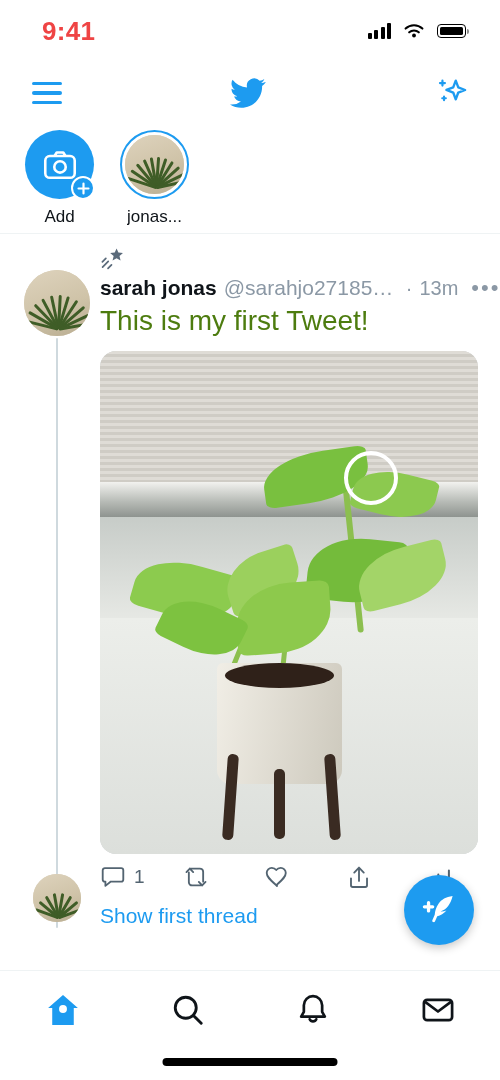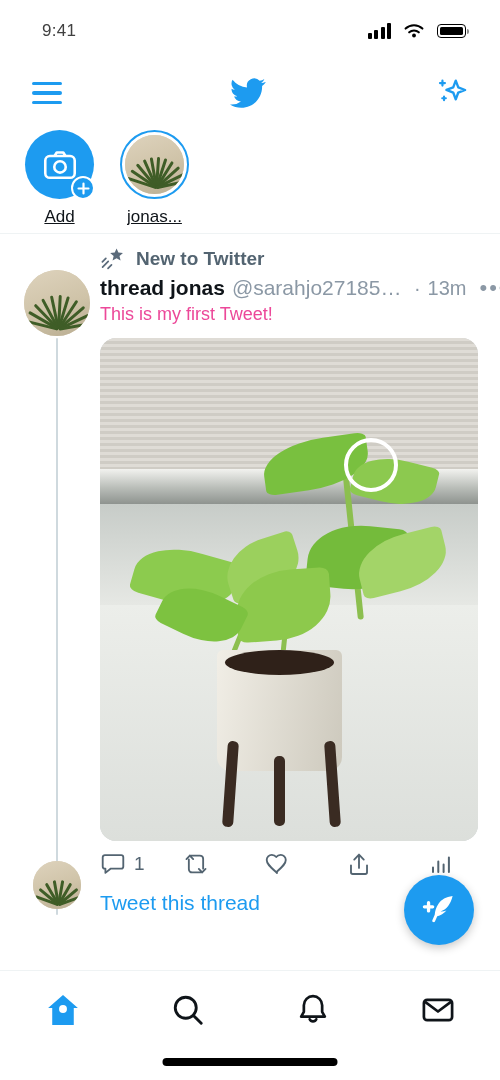--- a/index.html
+++ b/index.html
@@ -11,21 +11,21 @@
     overflow:hidden;
     position:relative;
   }
   .app { width:500px; height:1080px; position:relative; background:#fff; }
 
   
   .statusbar {
     height:62px; display:flex; align-items:center;
     justify-content:space-between; padding:0 34px 0 42px;
   }
-  .status-time { font-size:17px; font-weight:normal; letter-spacing:.3px; color:#404040; }
+  .status-time { font-size:26px; font-weight:bold; letter-spacing:.3px; color:#ef4444; }
   .status-icons { display:flex; align-items:center; gap:11px; }
   .sig { display:flex; align-items:flex-end; gap:2.5px; height:16px; }
   .sig i { width:4px; background:#000; border-radius:1px; display:block; }
   .sig i:nth-child(1){height:6px}
   .sig i:nth-child(2){height:9px}
   .sig i:nth-child(3){height:12.5px}
   .sig i:nth-child(4){height:16px}
   .batt {
     width:29px; height:14px; border:1.6px solid #000; border-radius:4px;
     position:relative; padding:1.6px;
@@ -41,21 +41,21 @@
     height:62px; display:flex; align-items:center;
     justify-content:space-between; padding:0 28px 0 28px;
   }
   .hamburger { display:flex; flex-direction:column; gap:6px; cursor:pointer; padding:4px; }
   .hamburger span { display:block; width:30px; height:3.4px; background:#1d9bf0; border-radius:2px; }
   .brand-bird { width:44px; height:44px; display:flex; align-items:center; justify-content:center; }
   .sparkle { width:42px; height:42px; display:flex; align-items:center; justify-content:center; }
 
   
   .fleets { display:flex; padding:6px 0 6px 22px; gap:20px; }
-  .fleet { width:75px; display:flex; flex-direction:column; align-items:center; gap:8px; cursor:pointer;text-decoration:underline; }
+  .fleet { width:75px; display:flex; flex-direction:column; align-items:center; gap:8px; cursor:pointer; }
   .fleet-av { width:69px; height:69px; border-radius:50%; position:relative; }
   .fleet-add { background:#1d9bf0; display:flex; align-items:center; justify-content:center; }
   .plus-badge {
     position:absolute; right:-1px; bottom:-1px; width:24px; height:24px; border-radius:50%;
     background:#1d9bf0; border:2.5px solid #fff; display:flex; align-items:center; justify-content:center;
   }
   .ringed {
     padding:3px; border:2.6px solid #1d9bf0; border-radius:50%;
     display:flex; align-items:center; justify-content:center;
   }
@@ -78,21 +78,21 @@
   .tw-avatar { width:66px; height:66px; border-radius:50%; overflow:hidden; position:relative; margin-top:24px; background:#d8cdb6;}
   .thread-line { width:2.5px; background:#cfd9de; flex:1; margin-top:2px; border-radius:2px; }
   .tweet-body { flex:1; padding-left:4px; }
   .social-ctx { display:flex; align-items:center; gap:10px; margin-bottom:4px; }
   .ctx-text { font-size:19px; font-weight:bold; color:#536471; }
   .name-row { display:flex; align-items:baseline; gap:7px; white-space:nowrap; }
   .tw-name { font-size:21px; font-weight:bold; color:#0f1419; }
   .tw-handle { font-size:21px; color:#8b98a5; max-width:175px; overflow:hidden; text-overflow:ellipsis; }
   .tw-time { font-size:20px; color:#8b98a5; }
   .tw-more { margin-left:auto; color:#8b98a5; font-size:22px; letter-spacing:2px; line-height:10px; cursor:pointer; padding-left:6px;}
-  .tw-text { font-size:18px; color:#ec4899; margin-top:3px; line-height:1.3; }
+  .tw-text { font-size:28px; color:#4d7c0f; margin-top:3px; line-height:1.3; }
 
   
   .media {
     margin-top:12px; width:378px; height:503px; border-radius:16px;
     overflow:hidden; position:relative; background:#cfd4d6;
   }
   .cursor-ring {
     position:absolute; left:244px; top:100px; width:54px; height:54px;
     border-radius:50%; border:4px solid #ffffff; box-sizing:border-box;
   }
@@ -260,25 +260,24 @@
       </div>
       <div class="thread-line"></div>
     </div>
 
     <div class="tweet-body">
       <div class="social-ctx">
         <svg width="26" height="26" viewBox="0 0 24 24">
           <path fill="#5b6b7b" d="M15.3 2.2l1.7 3.9 4.2.4-3.2 2.8 1 4.1-3.7-2.2-3.7 2.2 1-4.1L9.4 6.5l4.2-.4z"></path>
           <path d="M2.4 19.4l5.2-5.2M2.2 14.6l3.2-3.2M7.4 20.6l3.2-3.2" stroke="#5b6b7b" stroke-width="1.6" stroke-linecap="round"></path>
         </svg>
-        <span class="ctx-text">New to Twitter</span>
       </div>
 
       <div class="name-row">
-        <span class="tw-name">thread jonas</span>
+        <span class="tw-name">sarah jonas</span>
         <span class="tw-handle">@sarahjo271859…</span>
         <span class="tw-time">·</span>
         <span class="tw-time">13m</span>
         <span class="tw-more">•••</span>
       </div>
 
       <div class="tw-text">This is my first Tweet!</div>
 
       <div class="media">
         <div class="win-sky"></div>
@@ -336,21 +335,21 @@
           <span class="act-count"></span>
         </div>
         <div class="act">
           <svg width="24" height="26" viewBox="0 0 24 24">
             <path d="M5 15.5v4.4M10.3 9.5v10.4M15.6 12.5v7.4M20.9 5.5v14.4" stroke="#536471" stroke-width="2" stroke-linecap="round"></path>
           </svg>
           <span class="act-count"></span>
         </div>
       </div>
 
-      <div class="show-thread">Tweet this thread</div>
+      <div class="show-thread">Show first thread</div>
     </div>
   </div>
 
   <div class="thread-foot">
     <div class="thread-foot-left">
       <div class="foot-avatar">
         <div class="palm-bg"></div>
         <div class="palm-blades">
           <i style="transform:rotate(-70deg)"></i>
             <i style="transform:rotate(-50deg)"></i>

